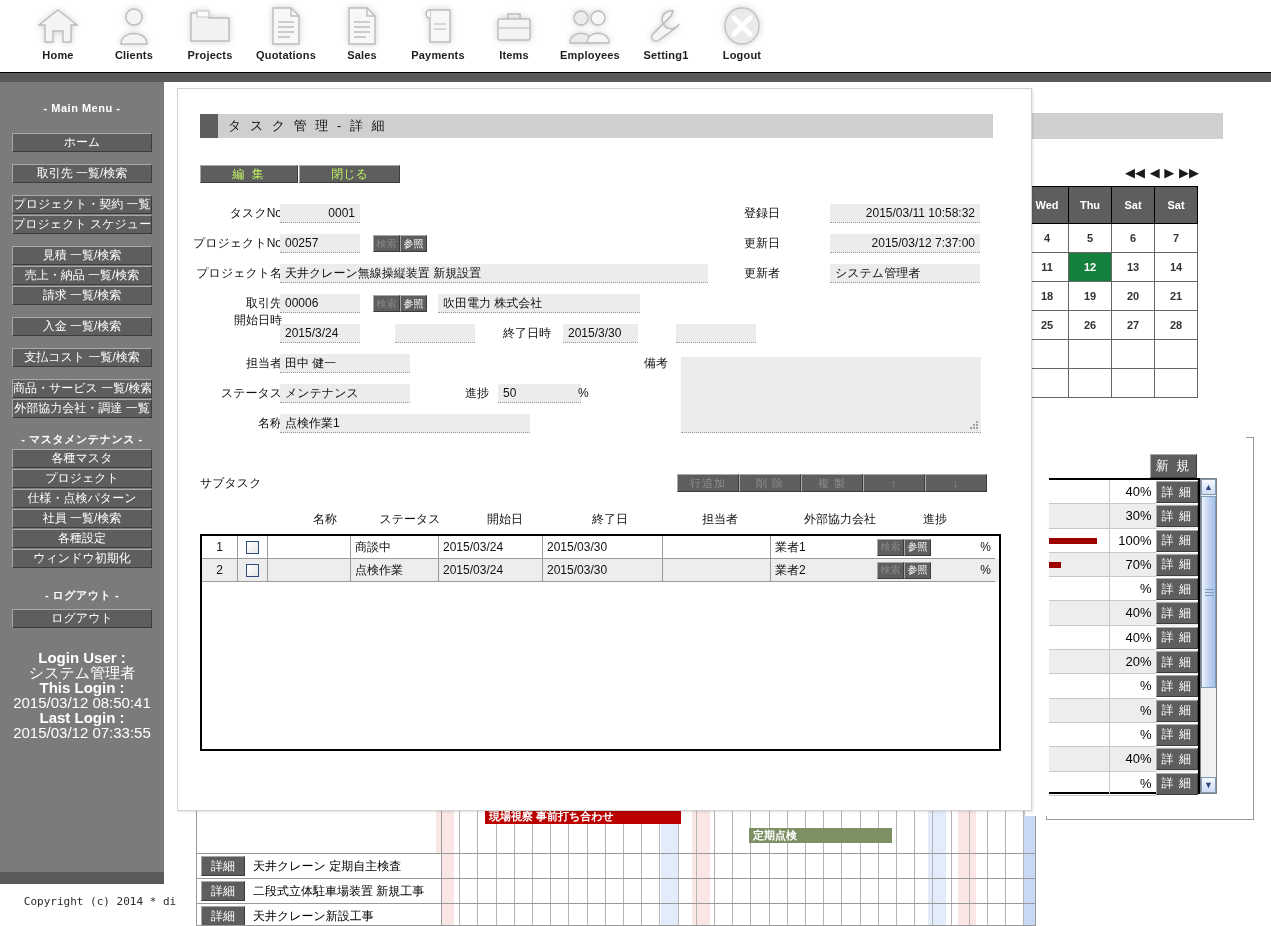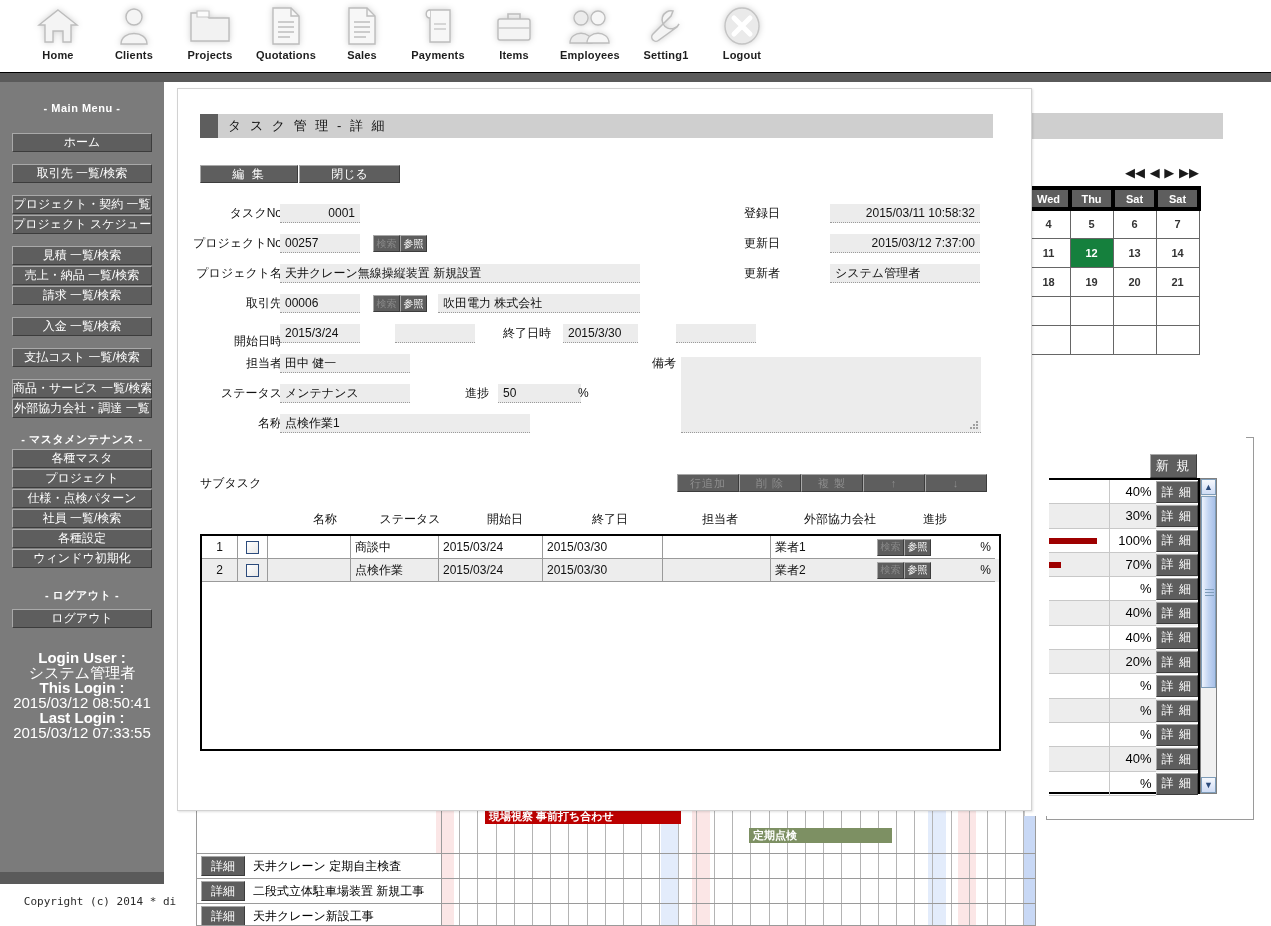--- a/index.html
+++ b/index.html
@@ -168,22 +168,22 @@
   }
   #cal-nav {
     position: absolute; left: 1125px; top: 163px; width: 74px; height: 18px;
     display: flex; justify-content: space-between; align-items: center;
   }
   .cal-navbtn { cursor: pointer; color: #1a1a1a; font-size: 13px; line-height: 1; }
   #cal-table {
     position: absolute; left: 1025px; top: 186px; border-collapse: collapse;
   }
   #cal-table th {
-    width: 43px; height: 21px; background: #5e5e5e; color: #ffffff;
-    font-size: 11px; font-weight: bold; border: 4px solid #000000;
+    width: 43px; height: 37px; background: #5e5e5e; color: #ffffff;
+    font-size: 11px; font-weight: bold; border: 1px solid #000000;
   }
   #cal-table td {
     width: 43px; height: 29px; border: 1px solid #666666;
     text-align: center; font-size: 11px; font-weight: bold; color: #333;
     background: #ffffff; cursor: pointer;
   }
   #cal-table td.today { background: #9e0000; color: #ffffff; }
 
   
   #main-win {
@@ -195,21 +195,21 @@
     position: absolute; left: 200px; top: 114px; width: 793px; height: 24px;
     background: #cfcfcf;
   }
   #main-head-sq { position: absolute; left: 0; top: 0; width: 18px; height: 24px; background: #5e5e5e; }
   #main-head-txt {
     position: absolute; left: 28px; top: 0; height: 24px; line-height: 24px;
     font-size: 13px; color: #111; letter-spacing: 2.5px;
   }
 
   .btn-dark {
-    background: #5e5e5e; color: #ffffff; font-size: 12px;
+    background: #5e5e5e; color: #bef264; font-size: 12px;
     display: flex; align-items: center; justify-content: center;
     border-top: 1px solid #a9a9a9; border-left: 1px solid #a9a9a9;
     border-right: 1px solid #3c3c3c; border-bottom: 1px solid #3c3c3c;
     cursor: pointer;
   }
   #btn-edit { position: absolute; left: 200px; top: 165px; width: 98px; height: 18px; letter-spacing: 2px;}
   #btn-close { position: absolute; left: 299px; top: 165px; width: 101px; height: 18px; }
 
   .f-label {
     position: absolute; font-size: 12px; color: #111; text-align: right;
@@ -638,20 +638,26 @@
           <td>13</td>
           <td>14</td>
         </tr>
         <tr>
           <td>18</td>
           <td>19</td>
           <td>20</td>
           <td>21</td>
         </tr>
         <tr>
+          <td>25</td>
+          <td>26</td>
+          <td>27</td>
+          <td>28</td>
+        </tr>
+        <tr>
           <td></td>
           <td></td>
           <td></td>
           <td></td>
         </tr>
         <tr>
           <td></td>
           <td></td>
           <td></td>
           <td></td>
@@ -673,31 +679,31 @@
   <div class="f-field ralign" style="left:280px;top:204px;width:80px;">0001</div>
 
   <div class="f-label" style="left:178px;top:235px;width:104px;">プロジェクトNo</div>
   <div class="f-field" style="left:280px;top:234px;width:80px;">00257</div>
   <div class="mini-btns" style="left:373px;top:235px;">
     <div class="mini-btn disabled">検索</div>
     <div class="mini-btn">参照</div>
   </div>
 
   <div class="f-label" style="left:178px;top:265px;width:104px;">プロジェクト名</div>
-  <div class="f-field" style="left:280px;top:264px;width:360px;">天井クレーン無線操縦装置 新規設置</div>
+  <div class="f-field" style="left:280px;top:264px;width:428px;">天井クレーン無線操縦装置 新規設置</div>
 
   <div class="f-label" style="left:192px;top:295px;width:90px;">取引先</div>
   <div class="f-field" style="left:280px;top:294px;width:80px;">00006</div>
   <div class="mini-btns" style="left:373px;top:295px;">
     <div class="mini-btn disabled">検索</div>
     <div class="mini-btn">参照</div>
   </div>
   <div class="f-field" style="left:438px;top:294px;width:202px;">吹田電力 株式会社</div>
 
-  <div class="f-label" style="left:192px;top:333px;width:90px;">開始日時</div>
+  <div class="f-label" style="left:192px;top:312px;width:90px;">開始日時</div>
   <div class="f-field" style="left:280px;top:324px;width:80px;">2015/3/24</div>
   <div class="f-field" style="left:395px;top:324px;width:80px;"></div>
   <div class="f-plain" style="left:503px;top:324px;">終了日時</div>
   <div class="f-field" style="left:563px;top:324px;width:75px;">2015/3/30</div>
   <div class="f-field" style="left:676px;top:324px;width:80px;"></div>
 
   <div class="f-label" style="left:192px;top:355px;width:90px;">担当者</div>
   <div class="f-field" style="left:280px;top:354px;width:130px;">田中 健一</div>
 
   <div class="f-label" style="left:182px;top:385px;width:100px;">ステータス</div>
@@ -709,21 +715,21 @@
   <div class="f-label" style="left:202px;top:415px;width:80px;">名称</div>
   <div class="f-field" style="left:280px;top:414px;width:250px;">点検作業1</div>
 
   <div class="f-label" style="left:720px;top:205px;width:60px;">登録日</div>
   <div class="f-field ralign" style="left:830px;top:204px;width:150px;">2015/03/11 10:58:32</div>
   <div class="f-label" style="left:720px;top:235px;width:60px;">更新日</div>
   <div class="f-field ralign" style="left:830px;top:234px;width:150px;">2015/03/12 7:37:00</div>
   <div class="f-label" style="left:720px;top:265px;width:60px;">更新者</div>
   <div class="f-field" style="left:830px;top:264px;width:150px;">システム管理者</div>
 
-  <div class="f-plain" style="left:644px;top:354px;margin-left:8px;">備考</div>
+  <div class="f-plain" style="left:644px;top:354px;">備考</div>
   <div id="memo-area">
     <div id="memo-grip">
       <i style="left:6px;top:0"></i>
         <i style="left:3px;top:3px"></i>
         <i style="left:6px;top:3px"></i>
       <i style="left:0;top:6px"></i>
         <i style="left:3px;top:6px"></i>
         <i style="left:6px;top:6px"></i>
     </div>
   </div>

